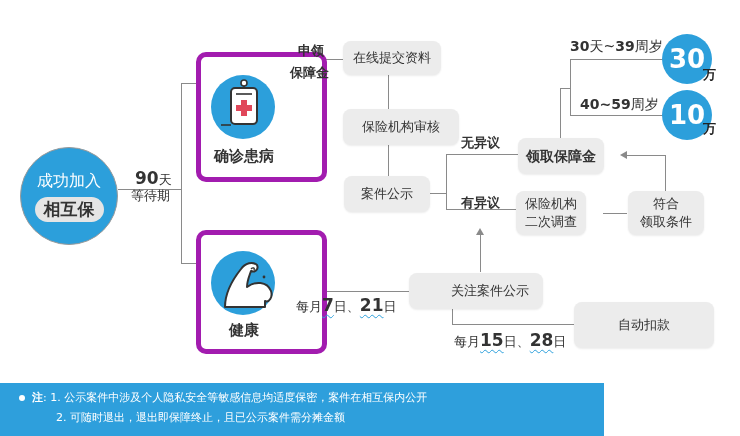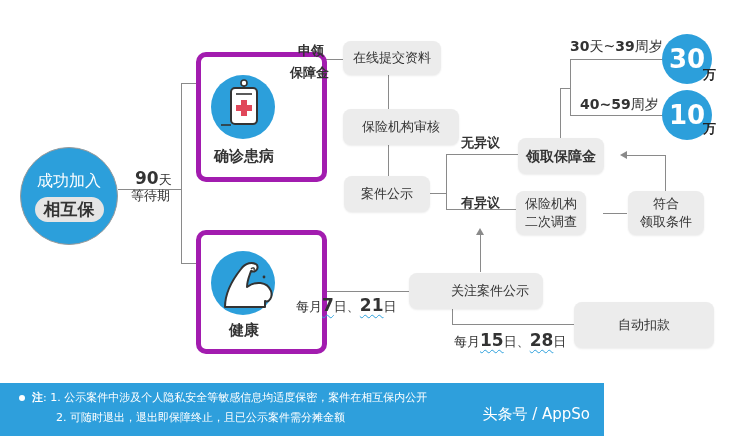--- a/index.html
+++ b/index.html
@@ -127,14 +127,13 @@
   <span>每月</span><span class="big wavy">15</span><span>日、</span><span class="big wavy">28</span><span>日</span>
 </div>
 
 <div class="footer">
   <div class="abs" style="left:19px;top:12px;width:6px;height:6px;border-radius:50%;background:#fff;"></div>
   <div class="abs" style="left:32px;top:7px;font-size:11px;white-space:nowrap;">
     <span class="bold">注</span><span>:</span>
     <span>1. 公示案件中涉及个人隐私安全等敏感信息均适度保密，案件在相互保内公开</span>
   </div>
   <div class="abs" style="left:56px;top:27px;font-size:11px;white-space:nowrap;">2. 可随时退出，退出即保障终止，且已公示案件需分摊金额</div>
-  <div class="abs" style="right:14px;top:22px;font-size:15px;white-space:nowrap;">头条号 / AppSo</div>
 </div>
 
 </body></html>

